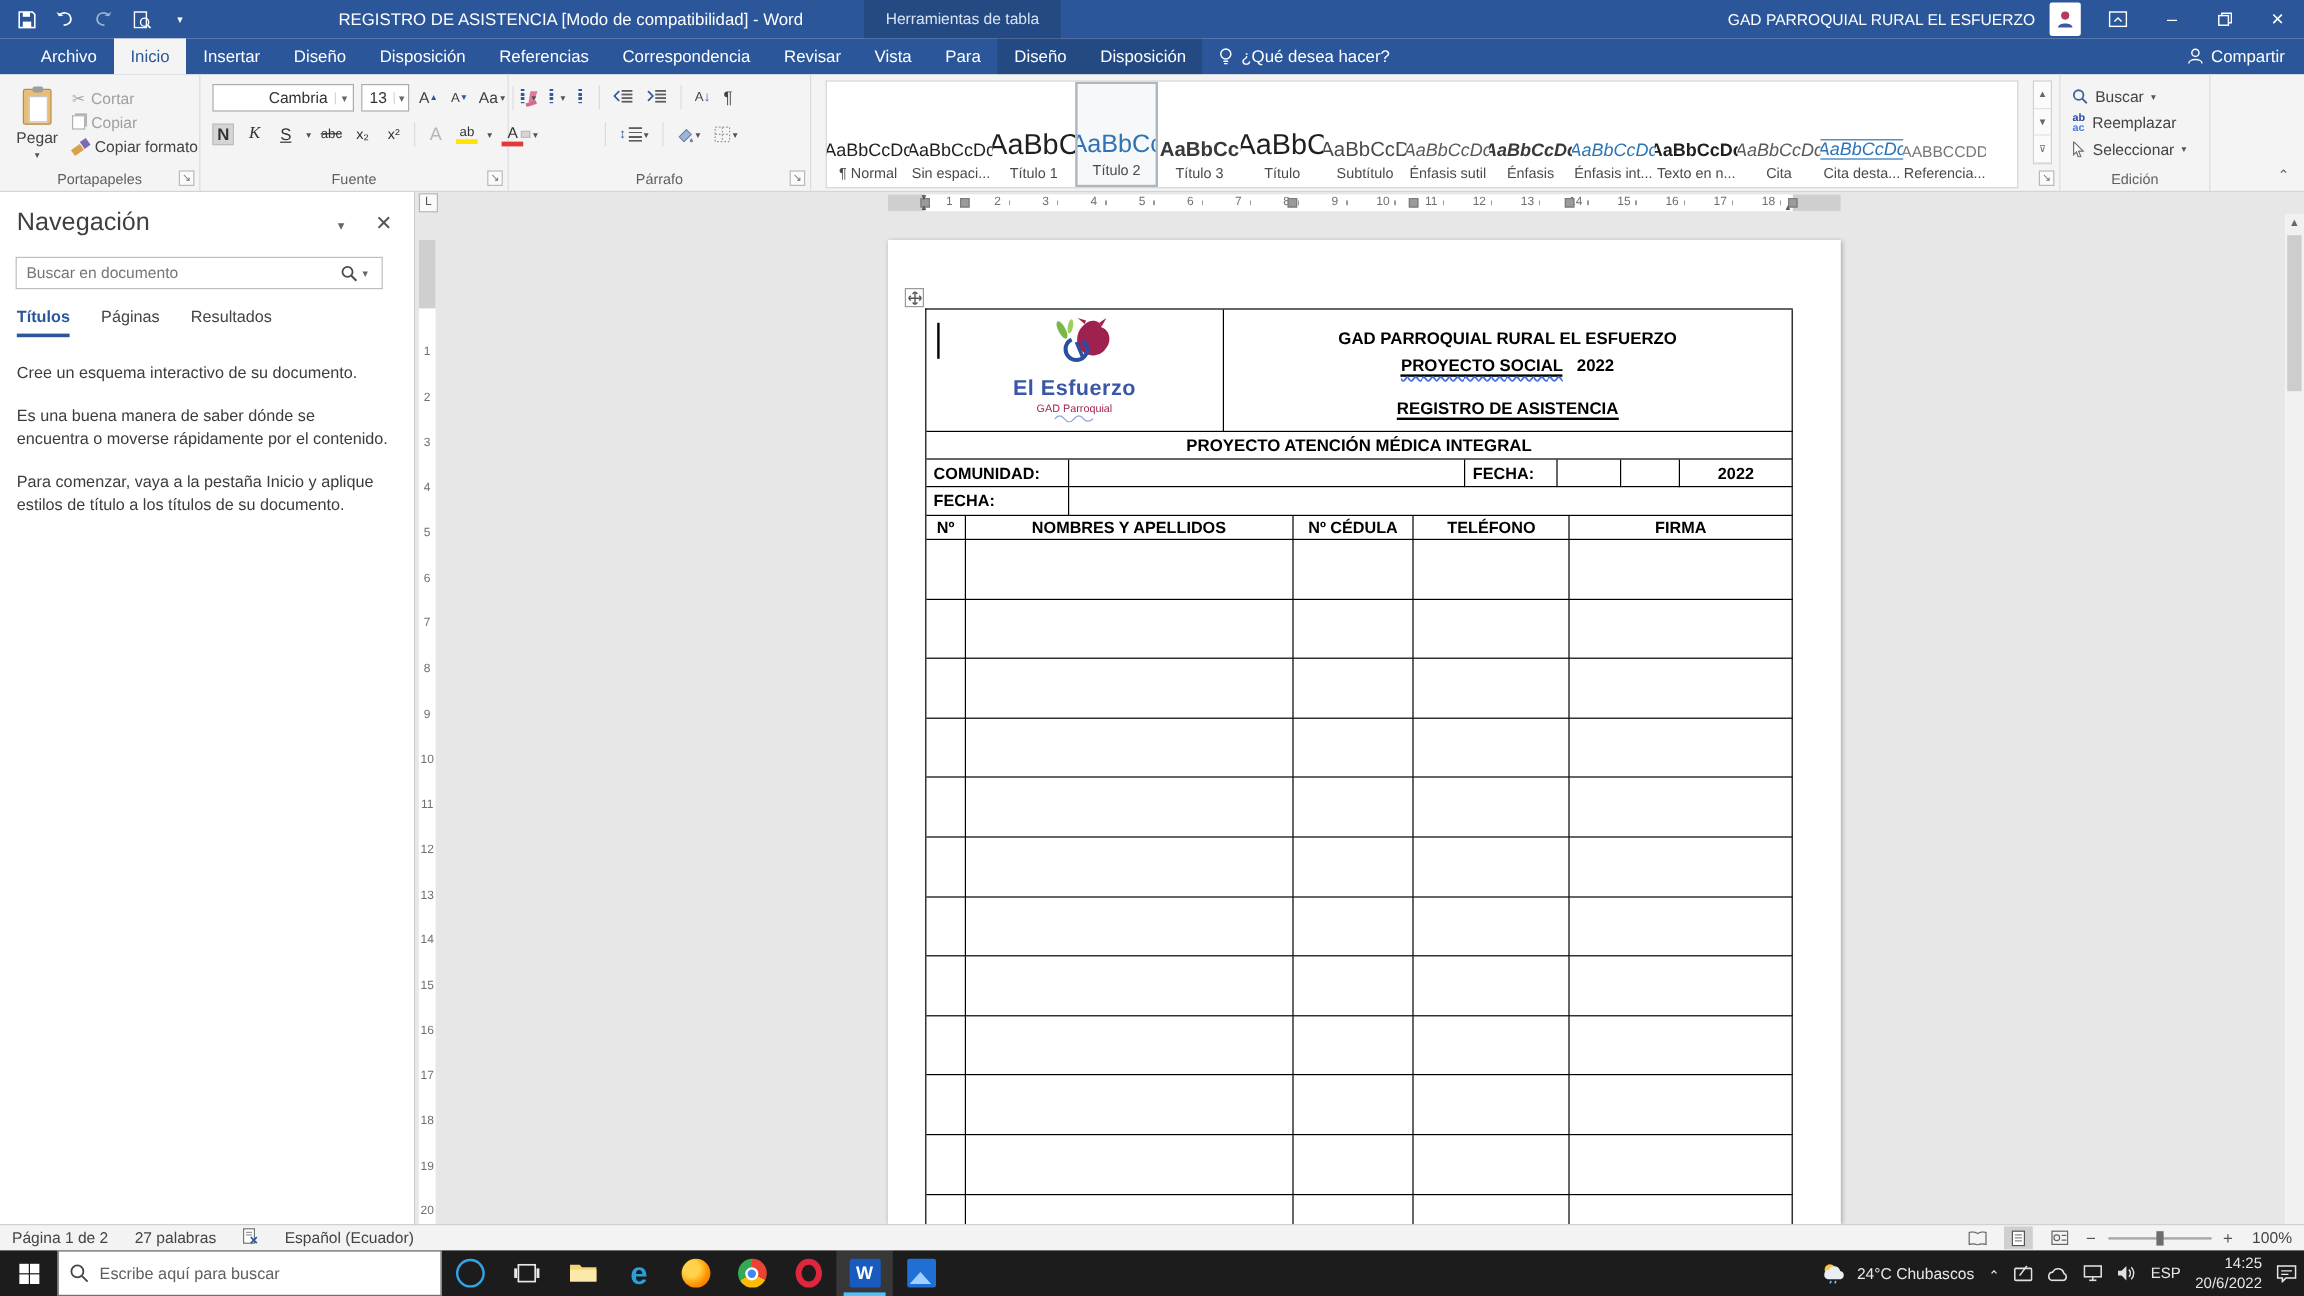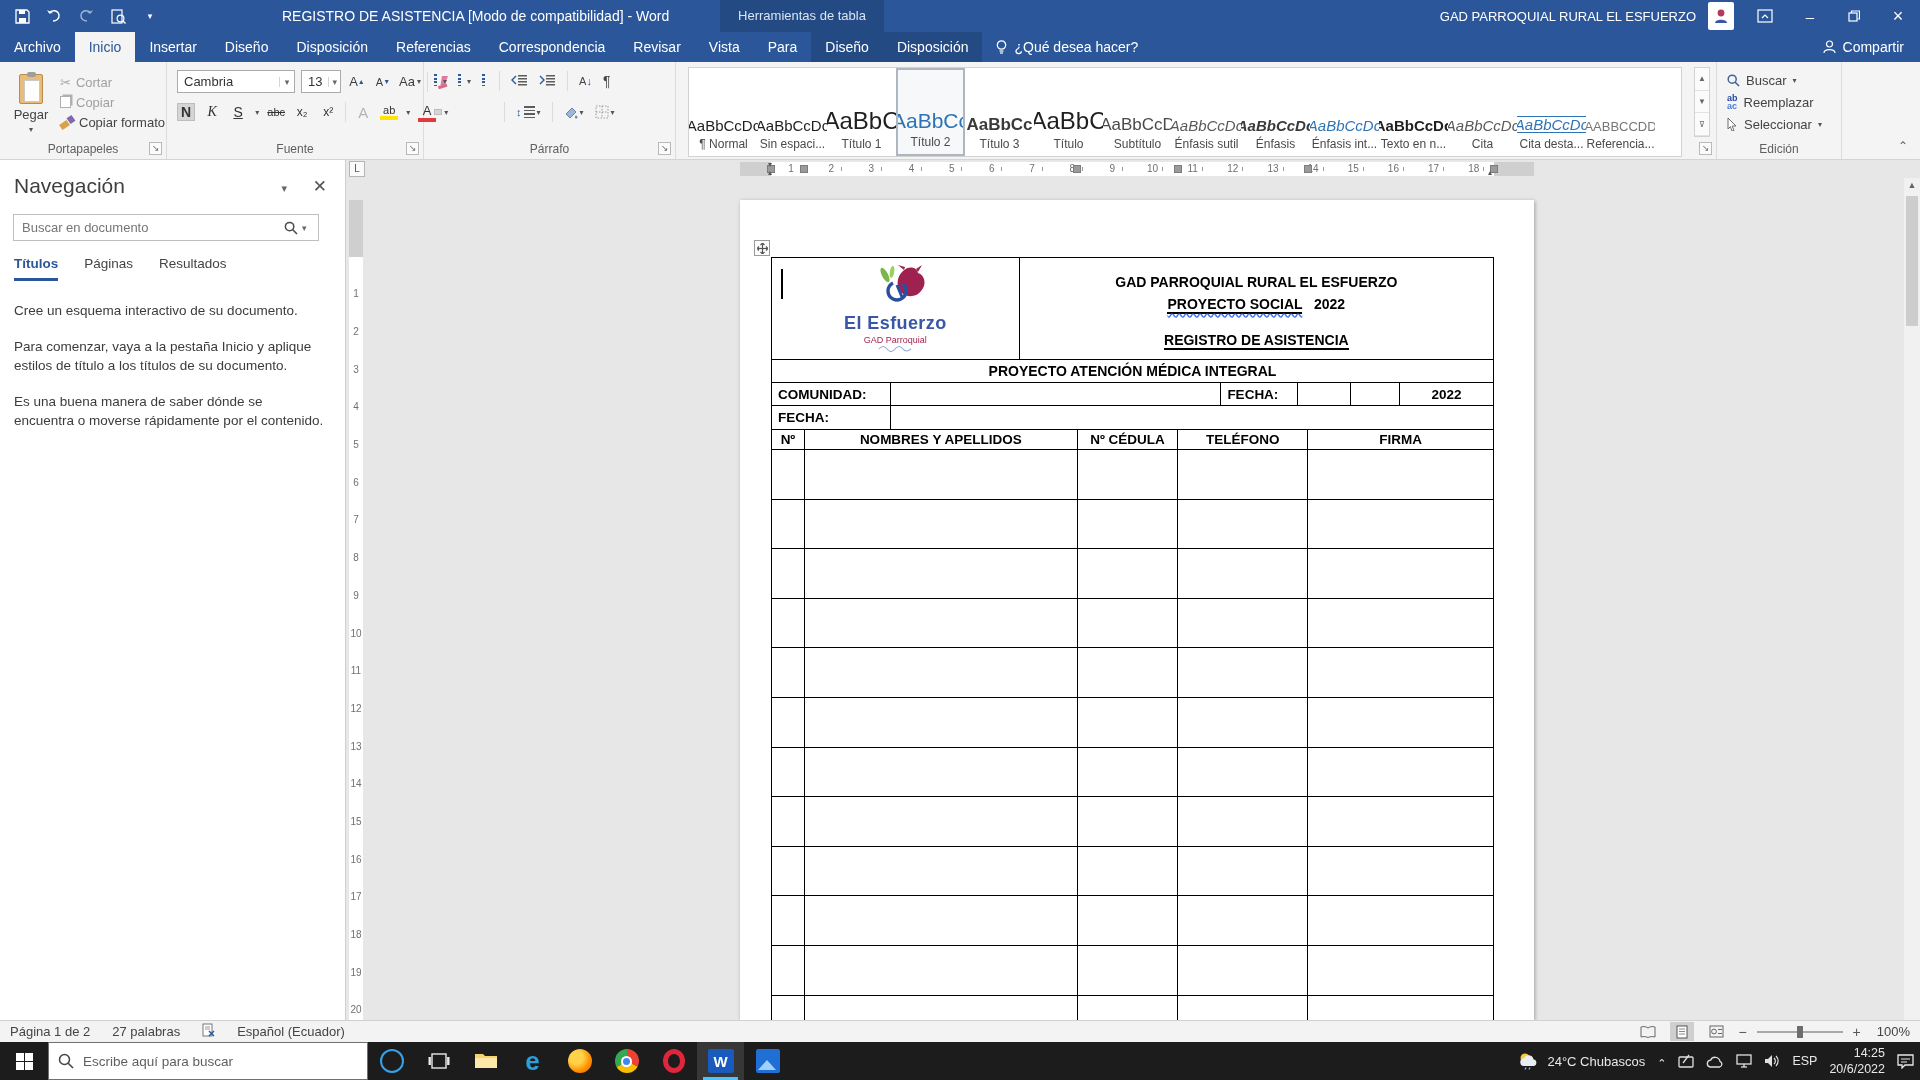--- a/index.html
+++ b/index.html
@@ -14,21 +14,21 @@
   .title-center { position:absolute; left:282px; top:0; height:32px; line-height:32px; font-size:14px; color:#fff; white-space:nowrap; }
   .ctx-panel { position:absolute; left:720px; top:0; width:164px; height:62px; background:rgba(0,0,0,0.14); }
   .ctx-label { position:absolute; left:720px; top:0; width:164px; height:32px; line-height:32px; text-align:center; font-size:13px; color:#d8e4f2; }
   .tb-right { position:absolute; right:0; top:0; height:32px; display:flex; align-items:center; }
   .account { font-size:13px; margin-right:12px; white-space:nowrap; }
   .avatar { width:26px; height:28px; background:#fff; border-radius:2px; margin-right:14px; display:flex; align-items:center; justify-content:center; }
   .winbtn { width:44px; height:32px; display:flex; align-items:center; justify-content:center; color:#fff; font-size:15px; }
   .ribopts { width:34px; height:32px; display:flex; align-items:center; justify-content:center; margin-right:6px; }
 
   
-  .tabsrow { position:absolute; left:0; top:32px; width:1920px; height:30px; background:#2b579a; display:flex; align-items:stretch; color:#fff; font-size:14px; }
+  .tabsrow { position:absolute; left:0; top:32px; width:1920px; height:30px; background:#2b579a; display:flex; align-items:stretch; color:#fff; font-size:14px;padding-left:20px; }
   .tab { padding:0 14px; line-height:30px; white-space:nowrap; }
   .tab.active { background:#f4f4f4; color:#2b579a; }
   .ctx-tabs { display:flex; background:rgba(0,0,0,0.14); }
   .tellme { display:flex; align-items:center; gap:7px; padding:0 14px; }
   .share { position:absolute; right:8px; top:32px; height:30px; display:flex; align-items:center; gap:7px; color:#fff; font-size:14px; padding:0 8px; }
 
   
   .ribbon { position:absolute; left:0; top:62px; width:1920px; height:98px; background:#f4f4f4; border-bottom:1px solid #d4d4d4; font-size:13px; color:#444; }
   .rgroup { position:absolute; top:0; height:97px; border-right:1px solid #dcdcdc; }
   .glabel { position:absolute; bottom:3px; left:0; right:0; text-align:center; font-size:12px; color:#5f5f5f; }
@@ -39,21 +39,21 @@
   .clipicon:before { content:""; position:absolute; left:4px; top:5px; width:14px; height:20px; background:#fff; border:1px solid #c9c9c9; }
   .clipicon:after { content:""; position:absolute; left:7px; top:-3px; width:9px; height:5px; background:#9e9e9e; border-radius:2px; }
   .smallrow { position:absolute; left:60px; display:flex; align-items:center; gap:5px; height:20px; white-space:nowrap; }
   .dis { color:#a0a0a0; }
   .fp-brush { width:14px; height:12px; position:relative; }
   .fp-brush:before { content:""; position:absolute; left:0; top:6px; width:9px; height:6px; background:#d8a24a; transform:rotate(-35deg); }
   .fp-brush:after { content:""; position:absolute; right:0; top:0; width:6px; height:7px; background:#7f6ab0; transform:rotate(-35deg); }
   .g-font { left:167px; width:257px; }
   .fontrow1 { position:absolute; left:10px; top:8px; display:flex; align-items:center; gap:6px; }
   .combo { height:23px; background:#fff; border:1px solid #ababab; display:flex; align-items:center; font-size:13px; color:#333; }
-  .combo .cname { padding:0 6px; }
+  .combo .cname { padding:0 6px;text-align:right; }
   .combo .carr { width:15px; border-left:1px solid #d5d5d5; color:#666; font-size:9px; text-align:center; }
   .fbtn { min-width:20px; height:22px; display:flex; align-items:center; justify-content:center; color:#3d3d3d; }
   .fontrow2 { position:absolute; left:10px; top:38px; display:flex; align-items:center; gap:8px; height:24px; }
   .tgl { min-width:18px; text-align:center; font-size:14px; color:#333; }
   .tgl.on { background:#d5d5d5; border:1px solid #bdbdbd; padding:0 3px; }
   .ubar-y { border-bottom:4px solid #ffe400; }
   .ubar-r { border-bottom:4px solid #e03a3a; }
   .g-para { left:424px; width:252px; }
   .prow1 { position:absolute; left:10px; top:8px; display:flex; align-items:center; gap:11px; height:22px; }
   .prow2 { position:absolute; left:10px; top:38px; display:flex; align-items:center; gap:11px; height:24px; }
@@ -571,22 +571,22 @@
         </svg>
       <span class="sdd">▾</span>
     </div>
     <div class="navtabs">
       <span class="navtab on">Títulos</span>
       <span class="navtab">Páginas</span>
       <span class="navtab">Resultados</span>
     </div>
     <div class="navbody">
       <p>Cree un esquema interactivo de su documento.</p>
+      <p>Es una buena manera de saber dónde se encuentra o moverse rápidamente por el contenido.</p>
       <p>Para comenzar, vaya a la pestaña Inicio y aplique estilos de título a los títulos de su documento.</p>
-      <p>Es una buena manera de saber dónde se encuentra o moverse rápidamente por el contenido.</p>
     </div>
   </div>
 
   <div class="docarea">
     <div class="page">
       <div class="dtable">
         <div class="movehandle">
           <svg width="11" height="11" viewBox="0 0 11 11" stroke="#555" stroke-width="1.2">
               <line x1="5.5" y1="0.5" x2="5.5" y2="10.5"></line>
               <line x1="0.5" y1="5.5" x2="10.5" y2="5.5"></line>

